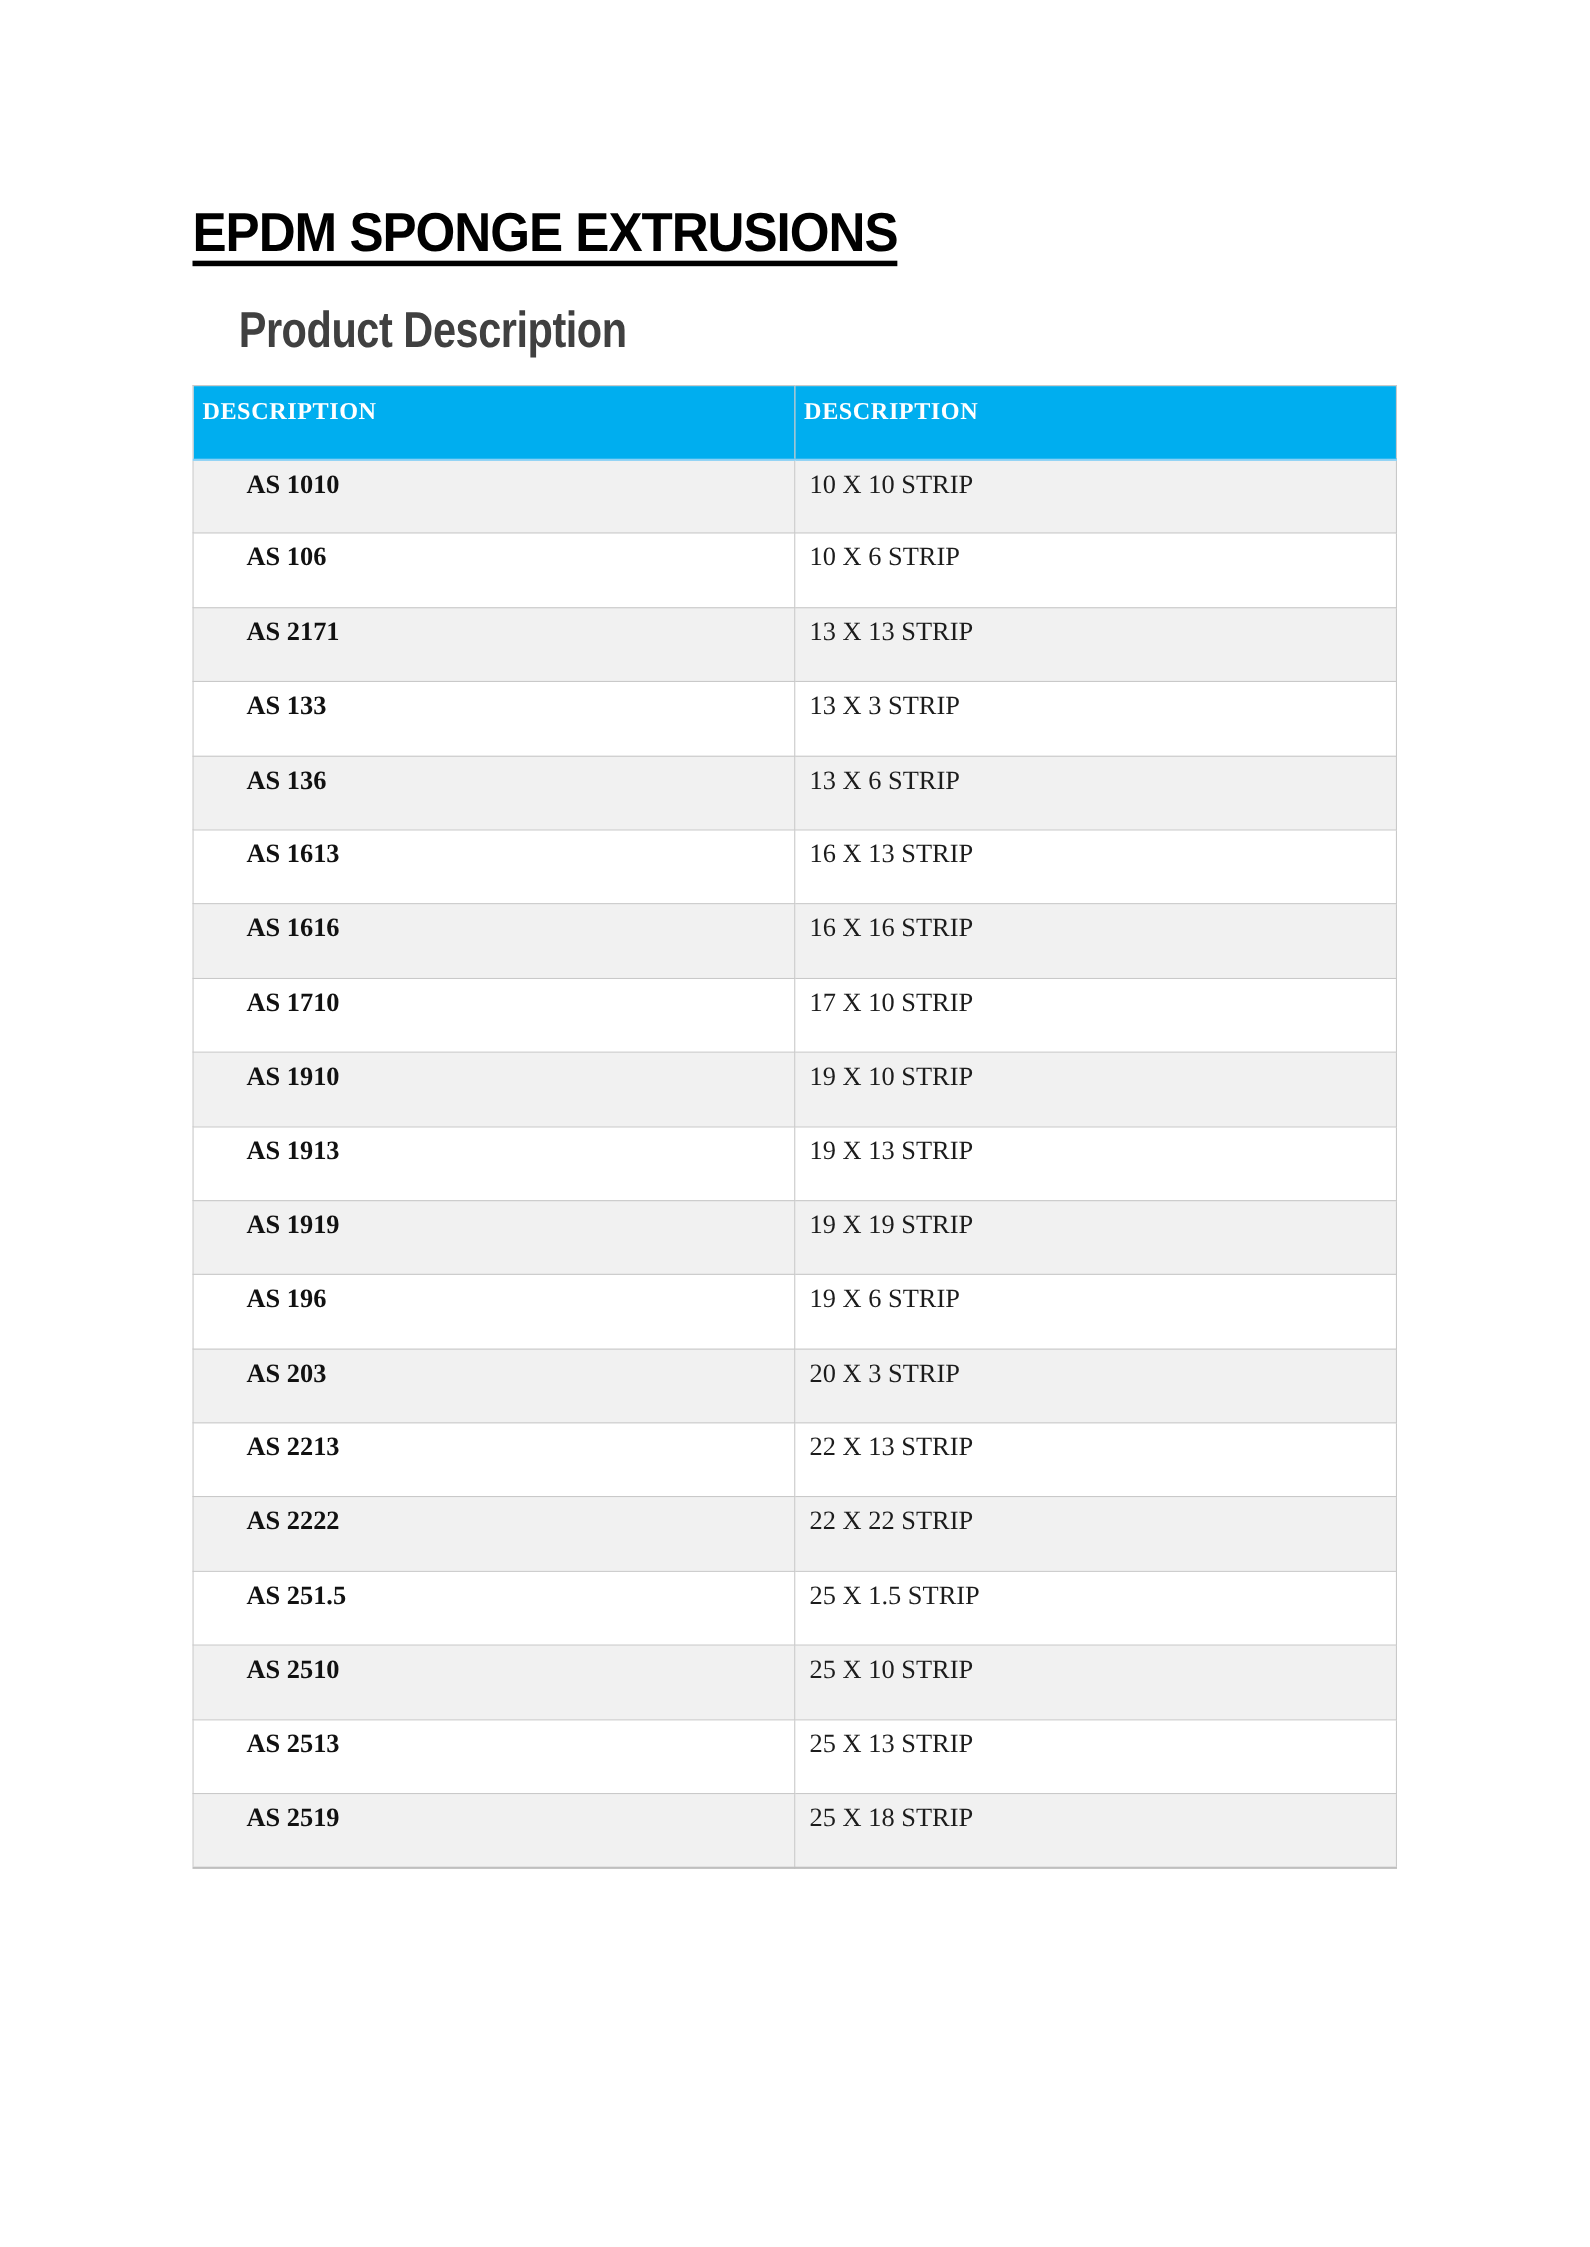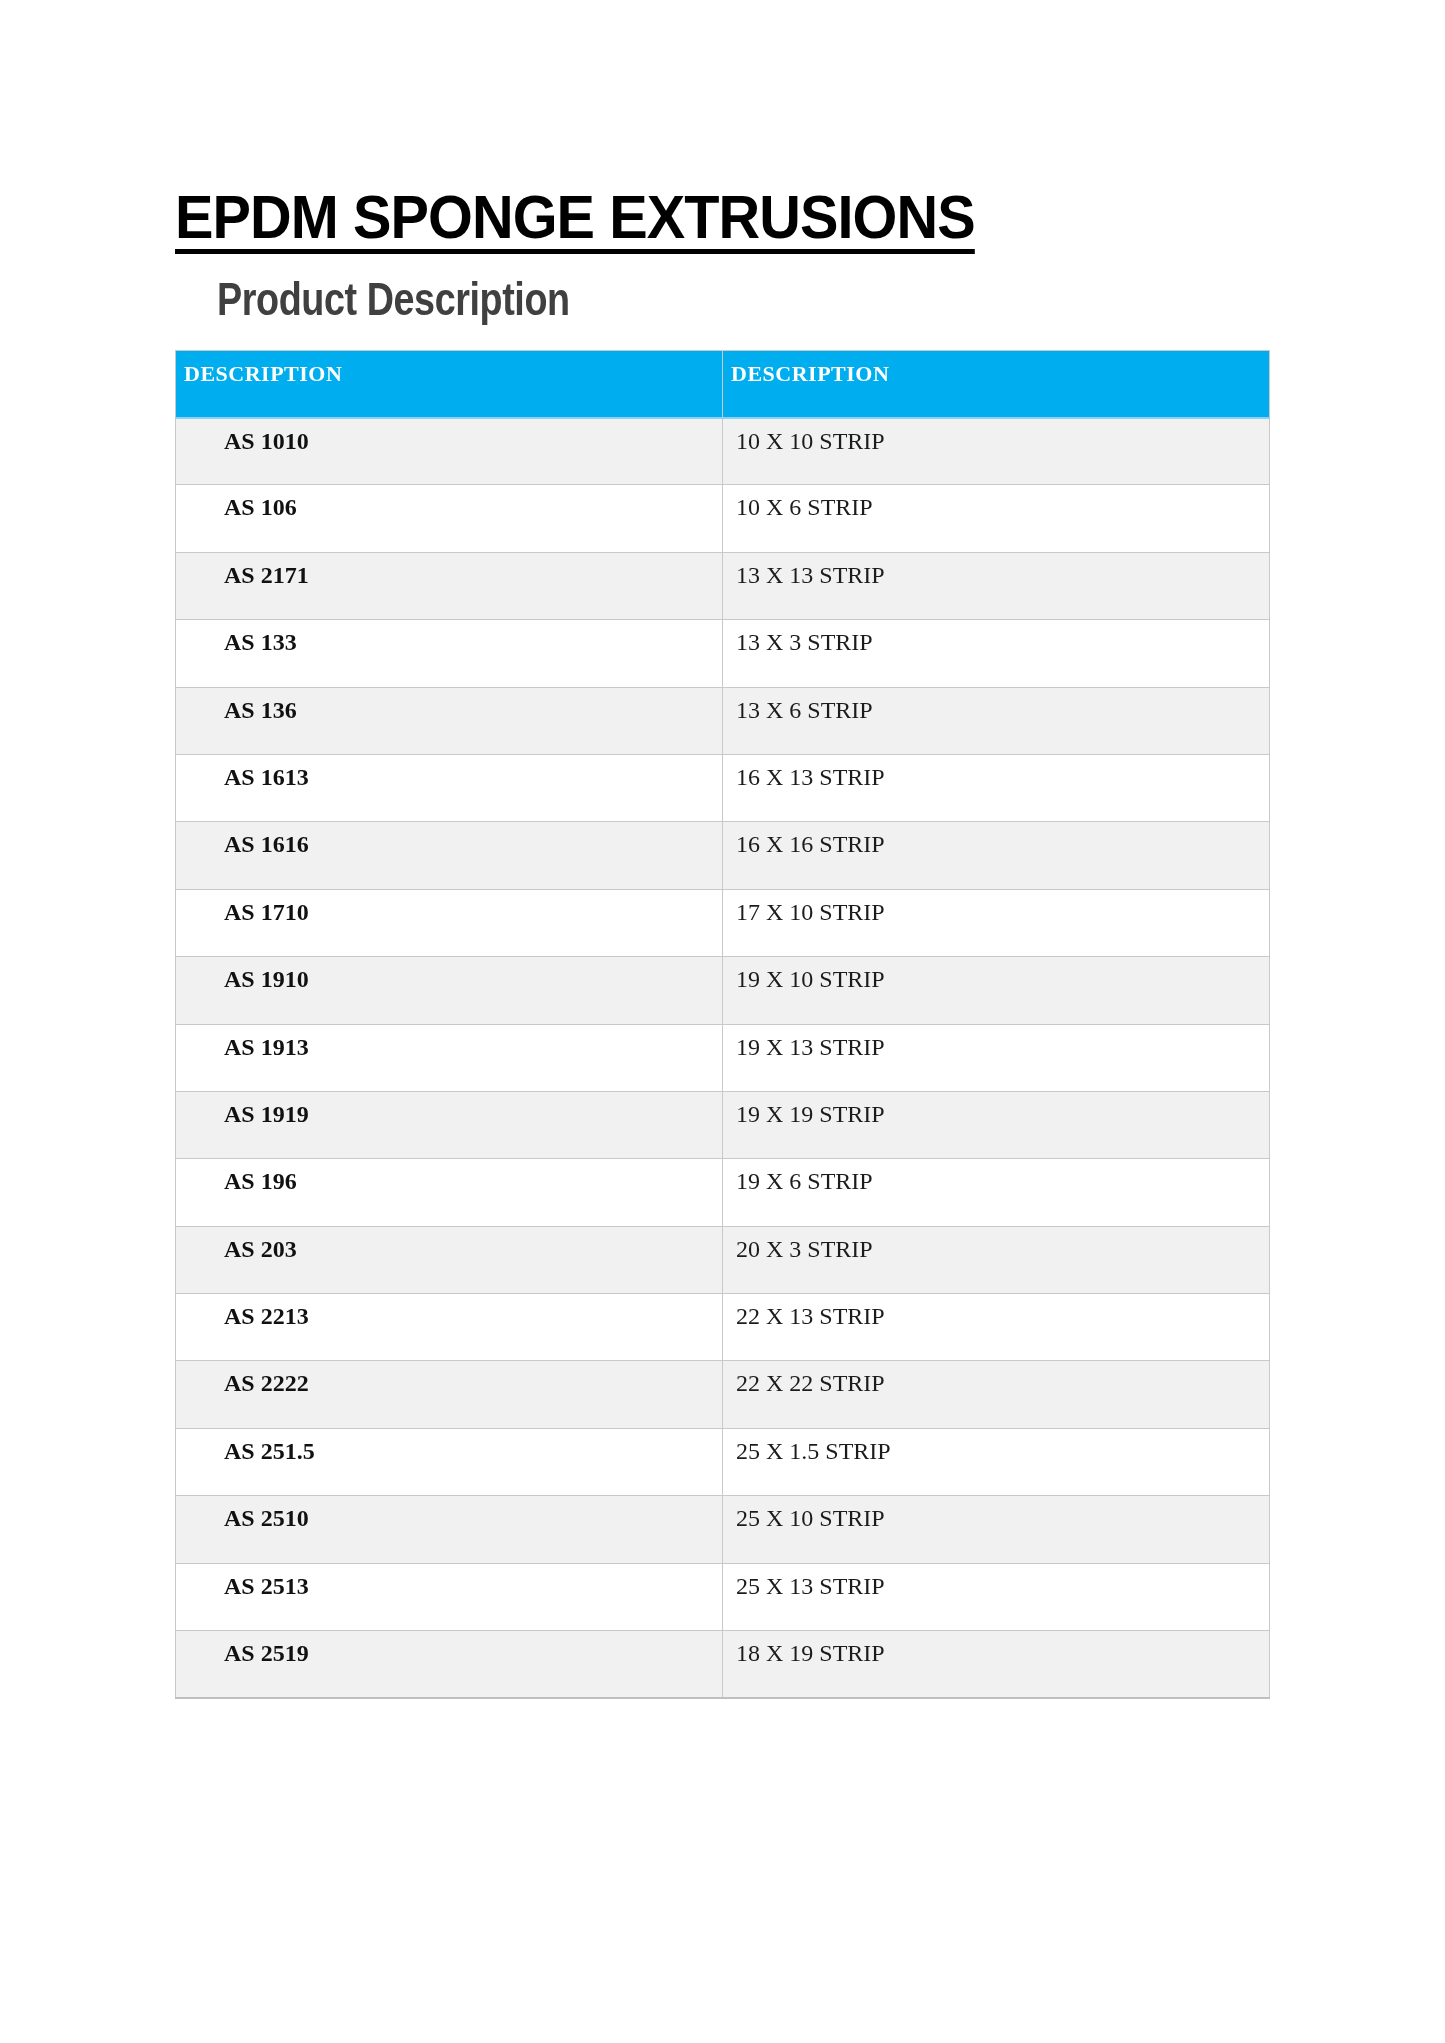--- a/index.html
+++ b/index.html
@@ -15,21 +15,21 @@
     --body-text:#1C1C1C;
   }
   *{margin:0;padding:0;box-sizing:border-box;}
   html,body{background:#ffffff;}
   body{
     width:1445px;height:2043px;position:relative;
     font-family:"Liberation Sans",sans-serif;
   }
   .page-title{
     position:absolute;left:175px;top:186px;
-    font-size:62px;font-weight:bold;line-height:1;
+    font-size:50px;font-weight:bold;line-height:1;
     color:var(--title-color);white-space:nowrap;
   }
   .page-title .title-inner{
     display:inline-block;
     letter-spacing:-1px;
     transform:scaleX(0.93);transform-origin:0 100%;
     border-bottom:5px solid var(--title-color);
     padding-bottom:1px;
   }
   .page-subtitle{
@@ -157,18 +157,18 @@
         <tr>
     <td class="code">AS 2510</td>
     <td class="desc">25 X 10 STRIP</td>
   </tr>
         <tr>
     <td class="code">AS 2513</td>
     <td class="desc">25 X 13 STRIP</td>
   </tr>
         <tr>
     <td class="code">AS 2519</td>
-    <td class="desc">18 X 19 STRIP</td>
+    <td class="desc">25 X 18 STRIP</td>
   </tr>
       </tbody>
   </table>
 
 </div>
 
 </body></html>

